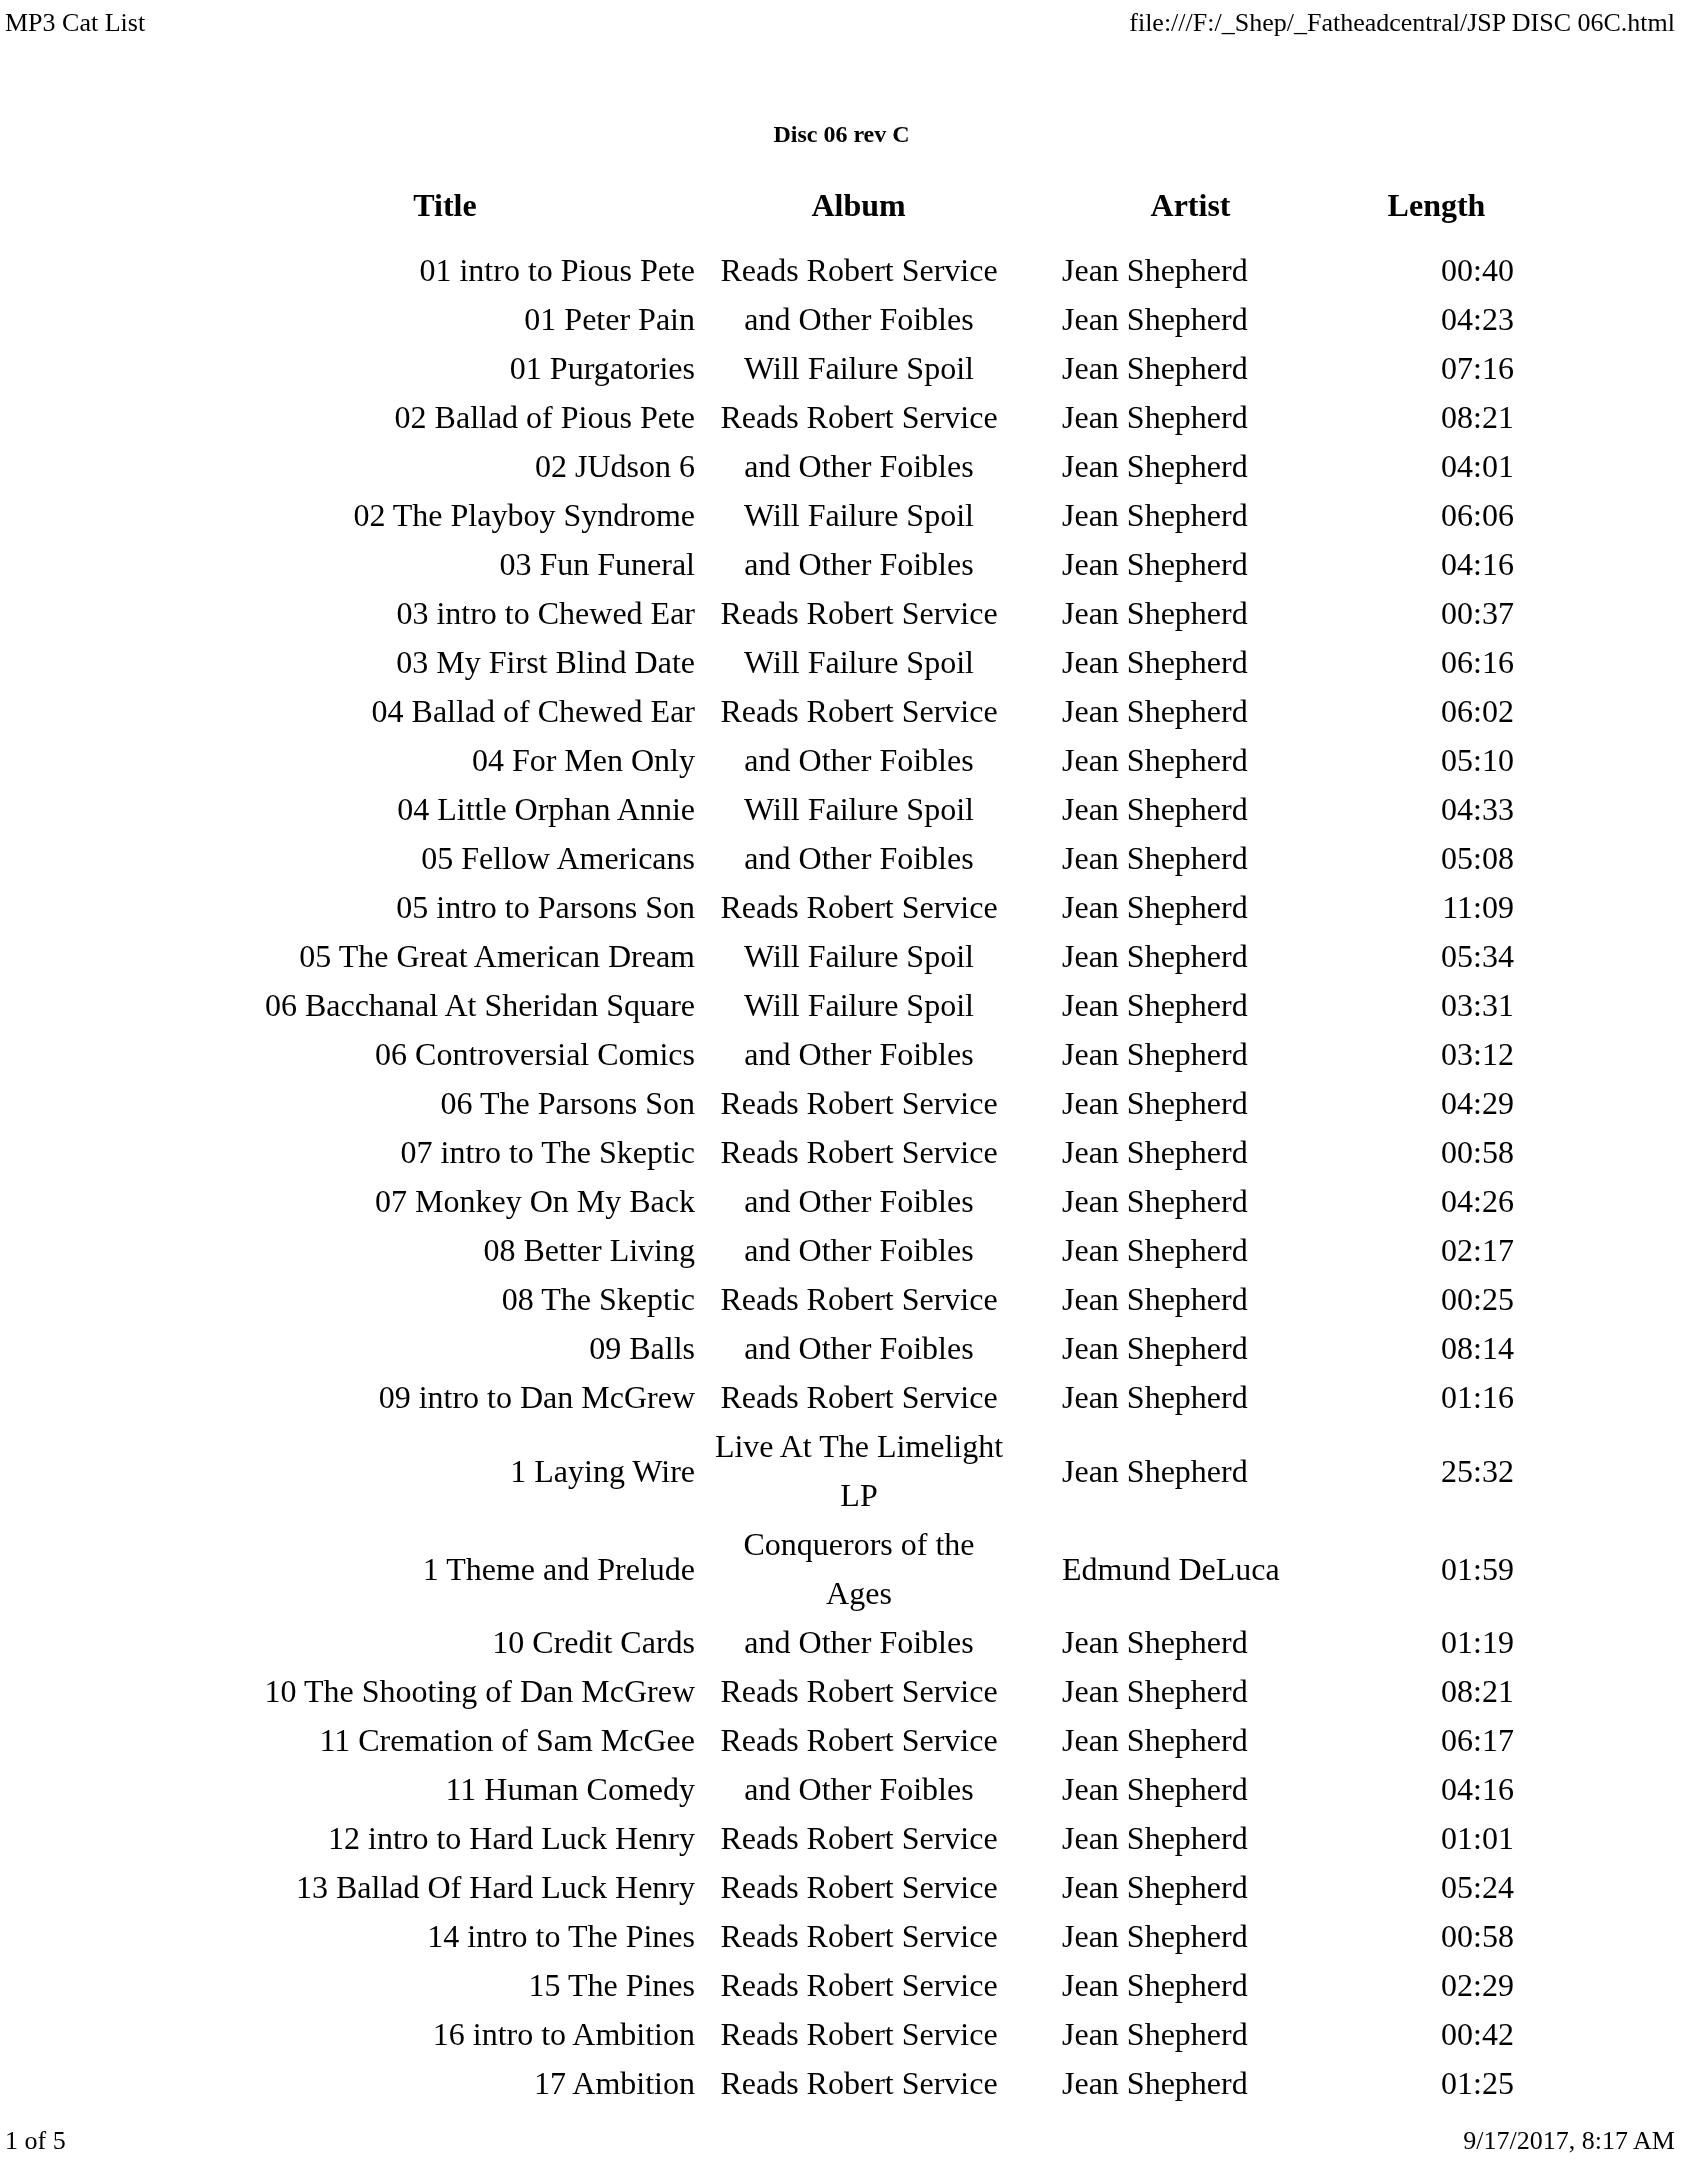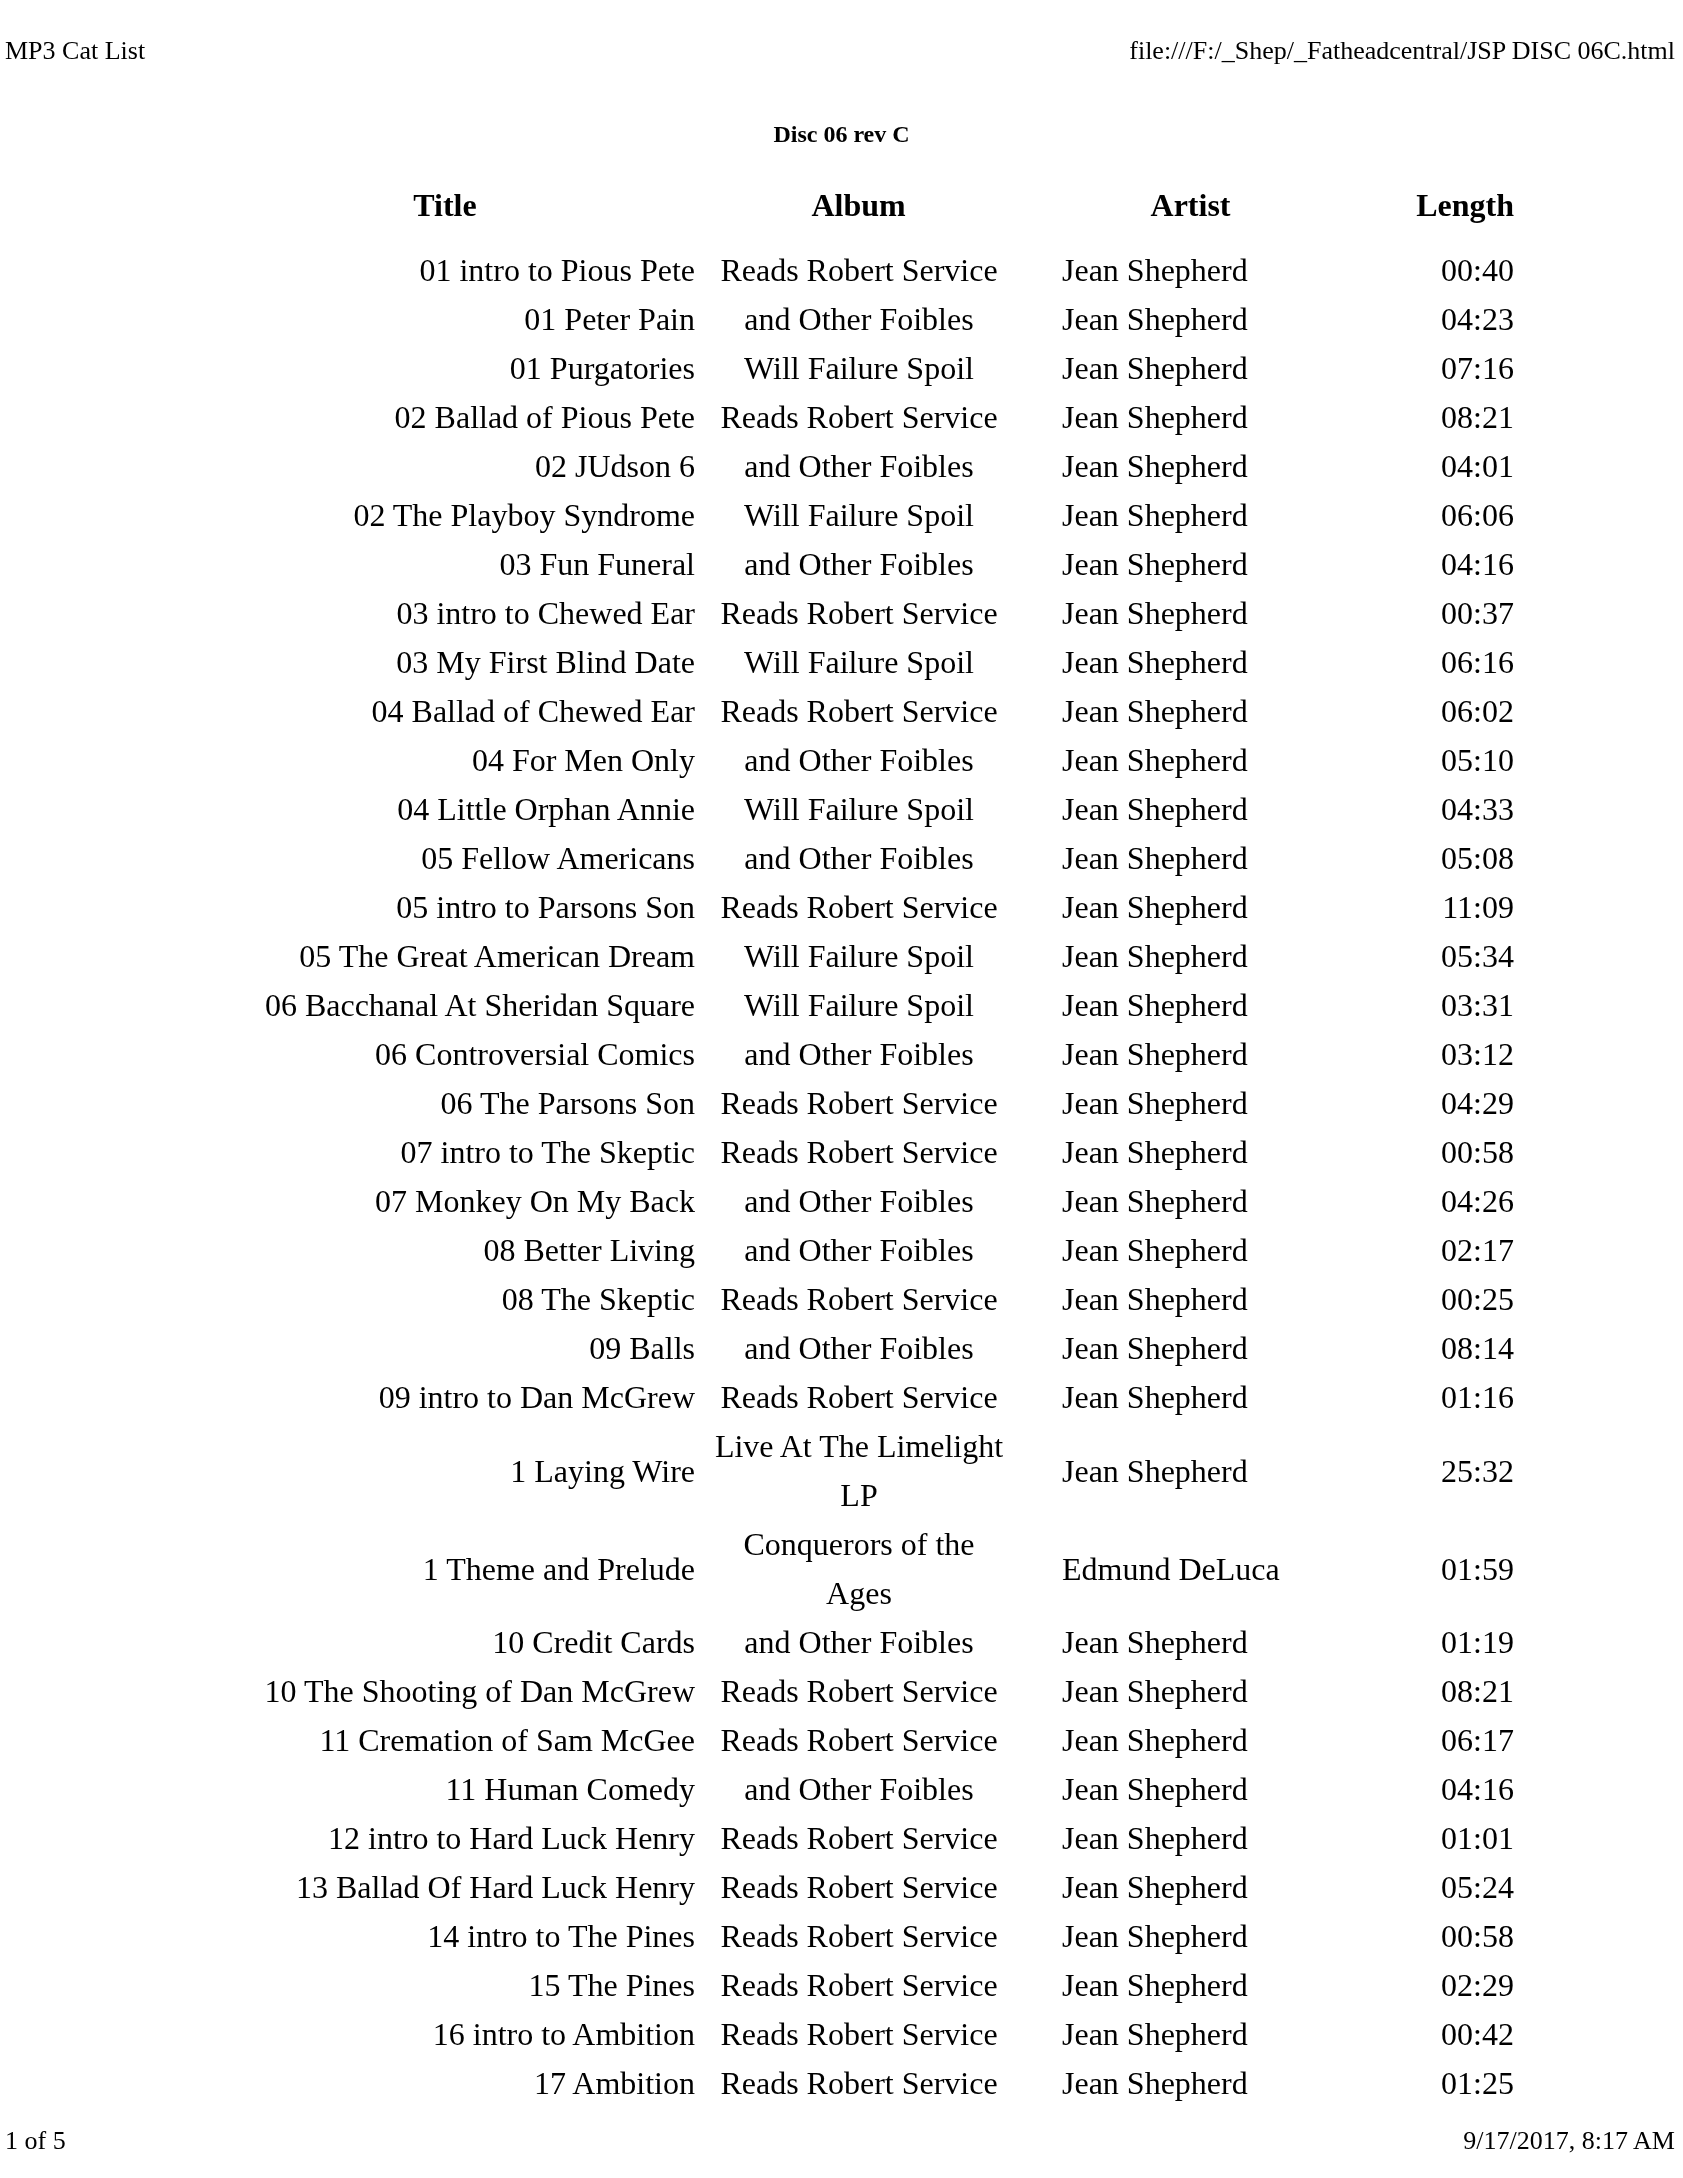--- a/index.html
+++ b/index.html
@@ -19,21 +19,21 @@
   .print-header, .print-footer {
     position: absolute;
     left: 5px;
     right: 8px;
     display: flex;
     justify-content: space-between;
     font-size: 26px;
     line-height: 30px;
     white-space: nowrap;
   }
-  .print-header { top: 8px; margin-top: 28px; }
+  .print-header { top: 8px; }
   .print-footer { bottom: 22px; }
   .doc-title {
     position: absolute;
     top: 115px;
     left: 0;
     right: 0;
     text-align: center;
     font-size: 24px;
     font-weight: bold;
     margin: 0;
@@ -52,21 +52,21 @@
   col.c-album  { width: 327px; }
   col.c-artist { width: 337px; }
   col.c-length { width: 155px; }
   th {
     font-weight: bold;
     line-height: 49px;
     padding: 0 0 16px 0;
     text-align: center;
     vertical-align: top;
   }
-  th.h-length { text-align: right; }
+  th.h-length { text-align: center; }
   td {
     line-height: 49px;
     vertical-align: middle;
     padding: 0;
   }
   td.title  { text-align: right; }
   td.album  { padding-left: 13px; padding-right: 12px; text-align: center; }
   td.artist { padding-left: 40px; }
   td.length { text-align: right; margin-top: 30px; }
 </style>

